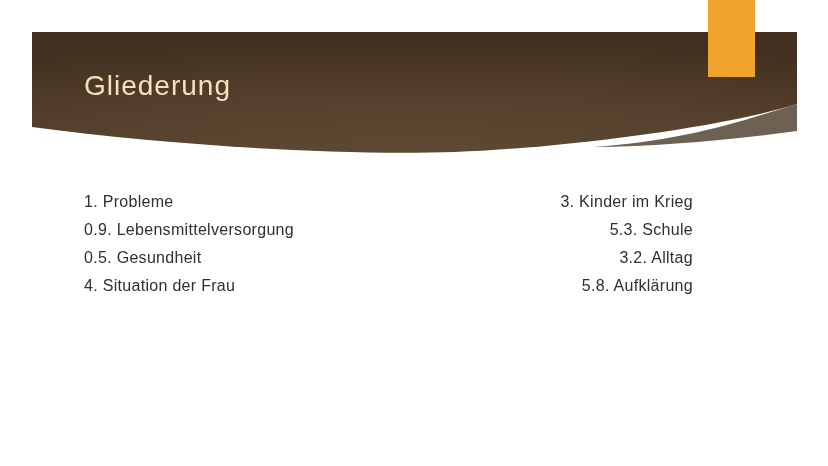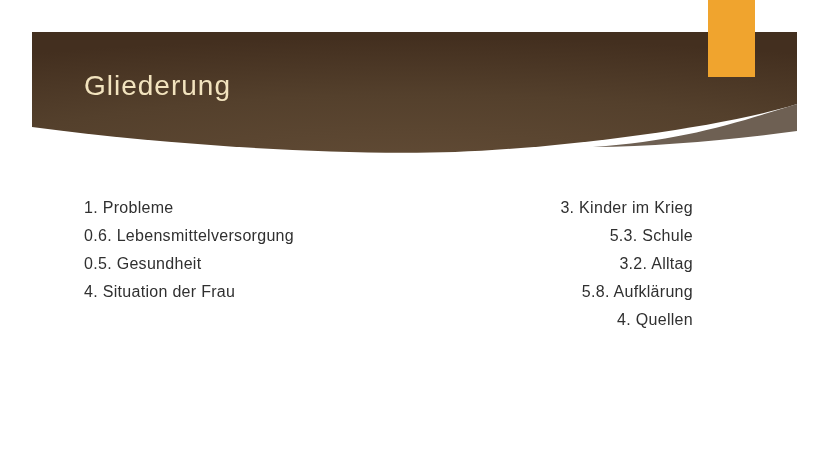--- a/index.html
+++ b/index.html
@@ -29,21 +29,21 @@
     top: 70px;
     font-size: 28px;
     font-weight: 400;
     letter-spacing: 1px;
     color: #F2E3BE;
     white-space: nowrap;
   }
   .outline {
     position: absolute;
     left: 84px;
-    top: 194px;
+    top: 188px;
     display: flex;
     flex-direction: row;
   }
   .outline-col {
     display: flex;
     flex-direction: column;
   }
   .outline-col.left {
     width: 309px;
   }
@@ -87,26 +87,25 @@
              Z" fill="#6E6053"></path>
 
     <rect x="708" y="0" width="47" height="77" fill="#F0A42E"></rect>
   </svg>
 
   <div class="slide-title">Gliederung</div>
 
   <div class="outline">
     <div class="outline-col left">
       <div class="outline-item">1. Probleme</div>
-      <div class="outline-item">0.6. Lebensmittelversorgung</div>
+      <div class="outline-item">0.9. Lebensmittelversorgung</div>
       <div class="outline-item">0.5. Gesundheit</div>
       <div class="outline-item">4. Situation der Frau</div>
     </div>
     <div class="outline-col right">
       <div class="outline-item">3. Kinder im Krieg</div>
       <div class="outline-item">5.3. Schule</div>
       <div class="outline-item">3.2. Alltag</div>
       <div class="outline-item">5.8. Aufklärung</div>
-      <div class="outline-item">4. Quellen</div>
     </div>
   </div>
 
 </div>
 
 </body></html>

